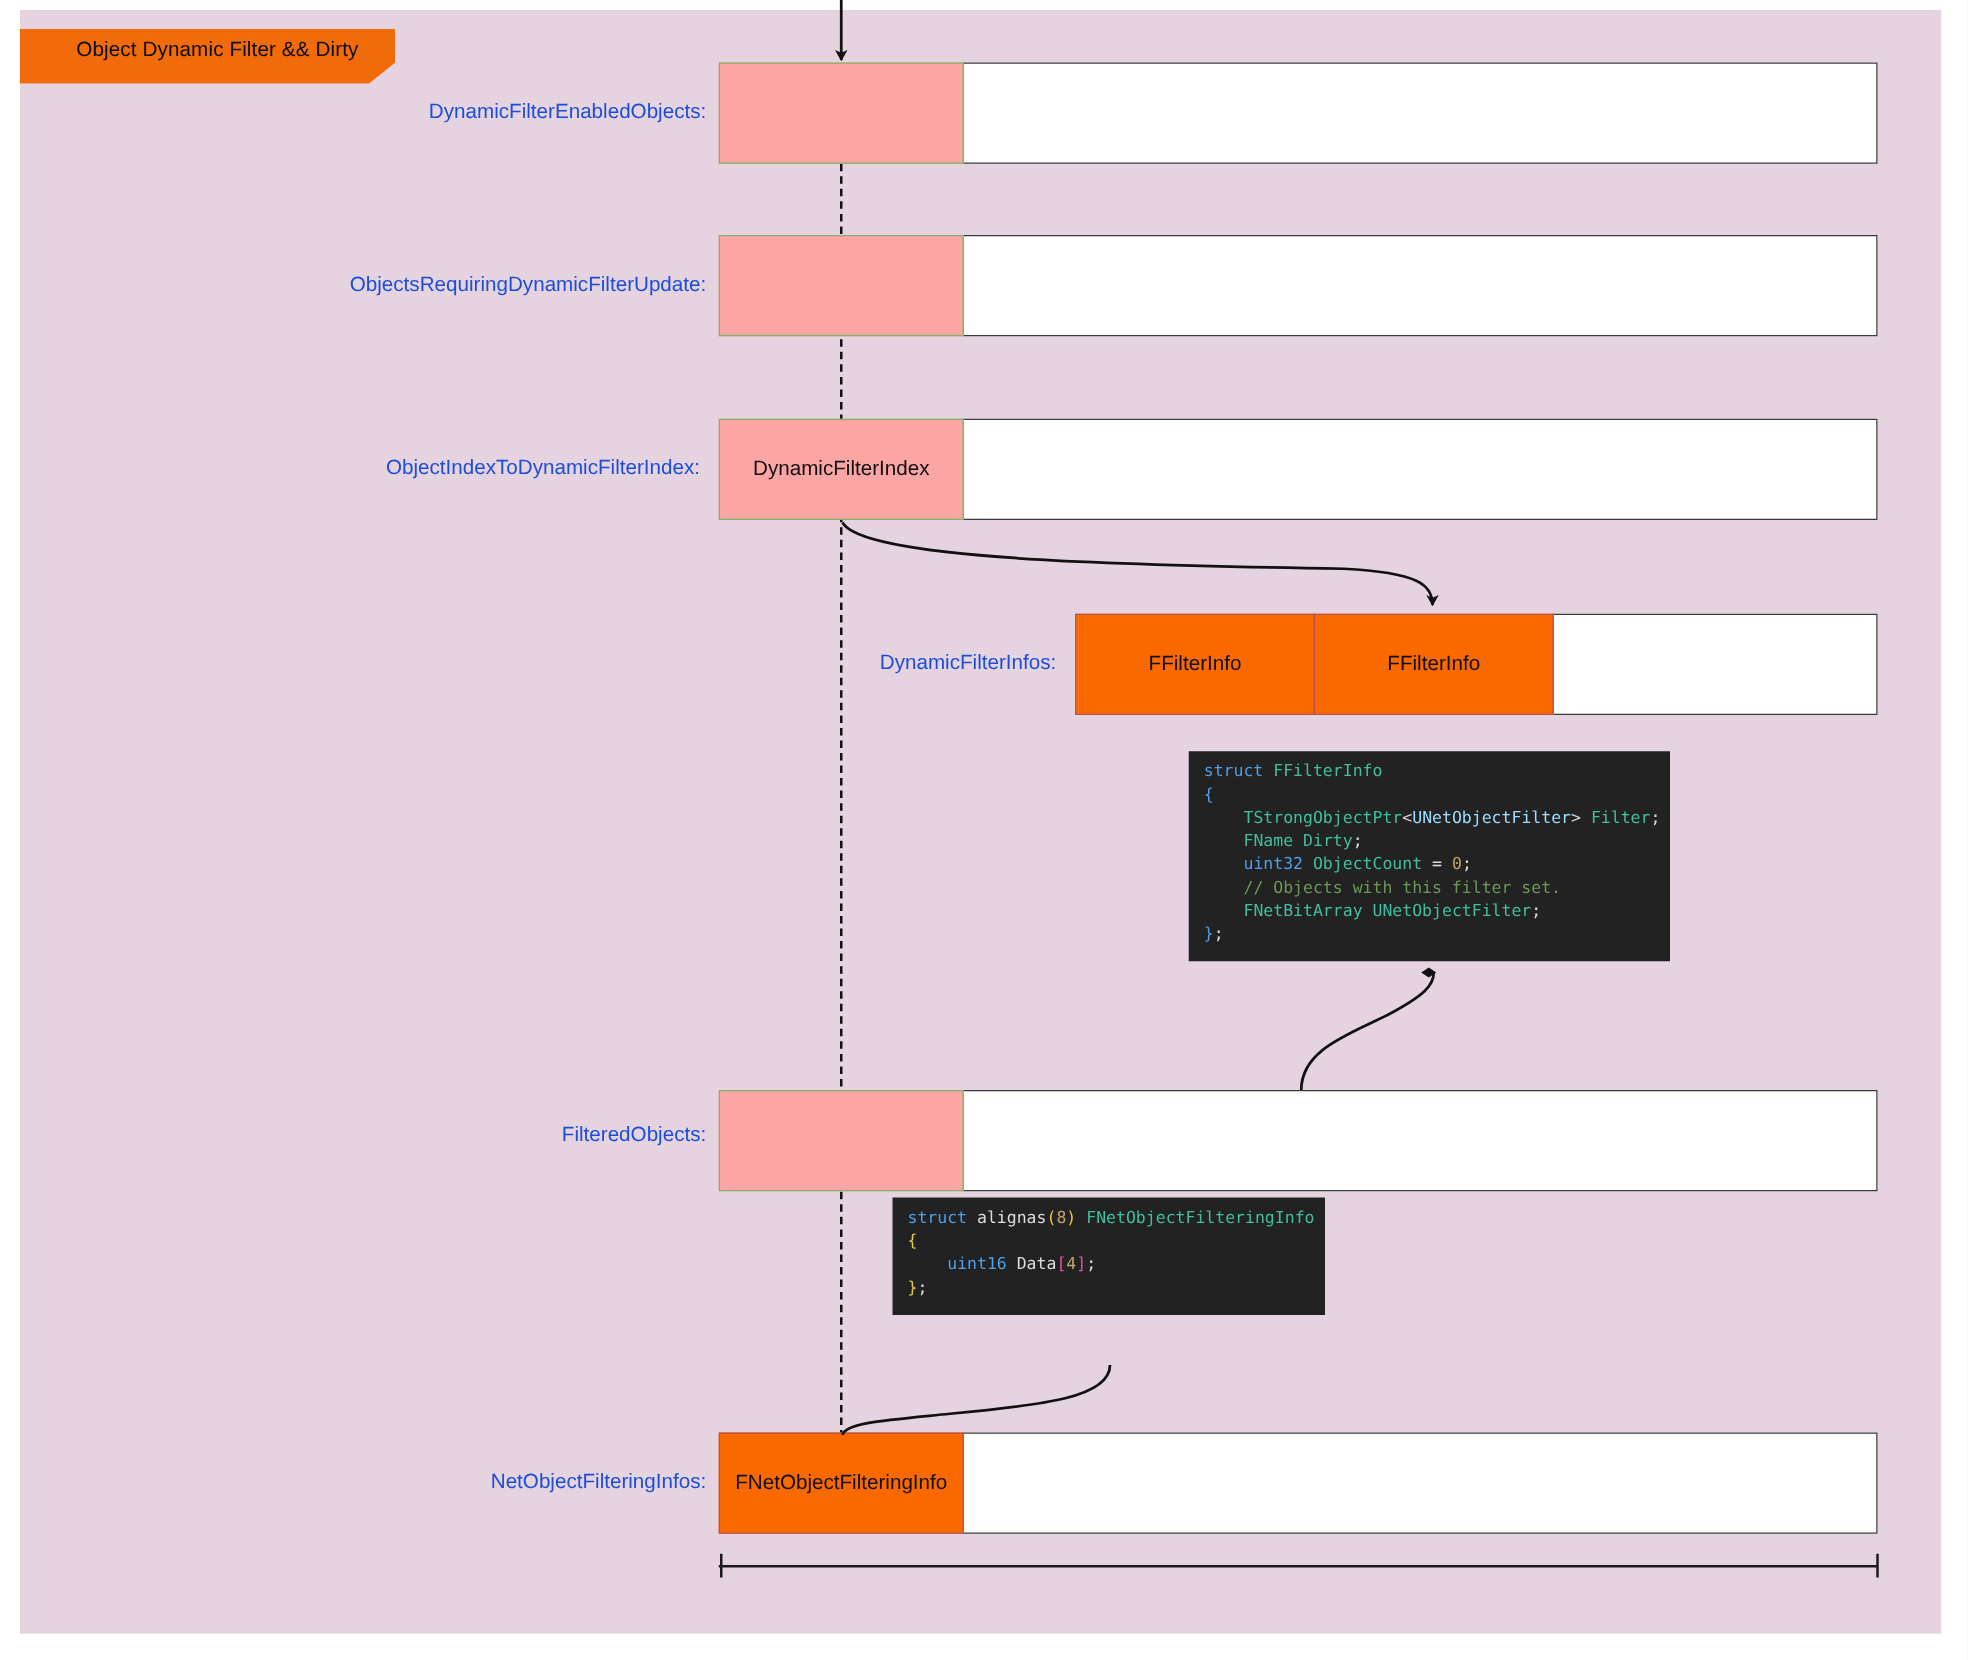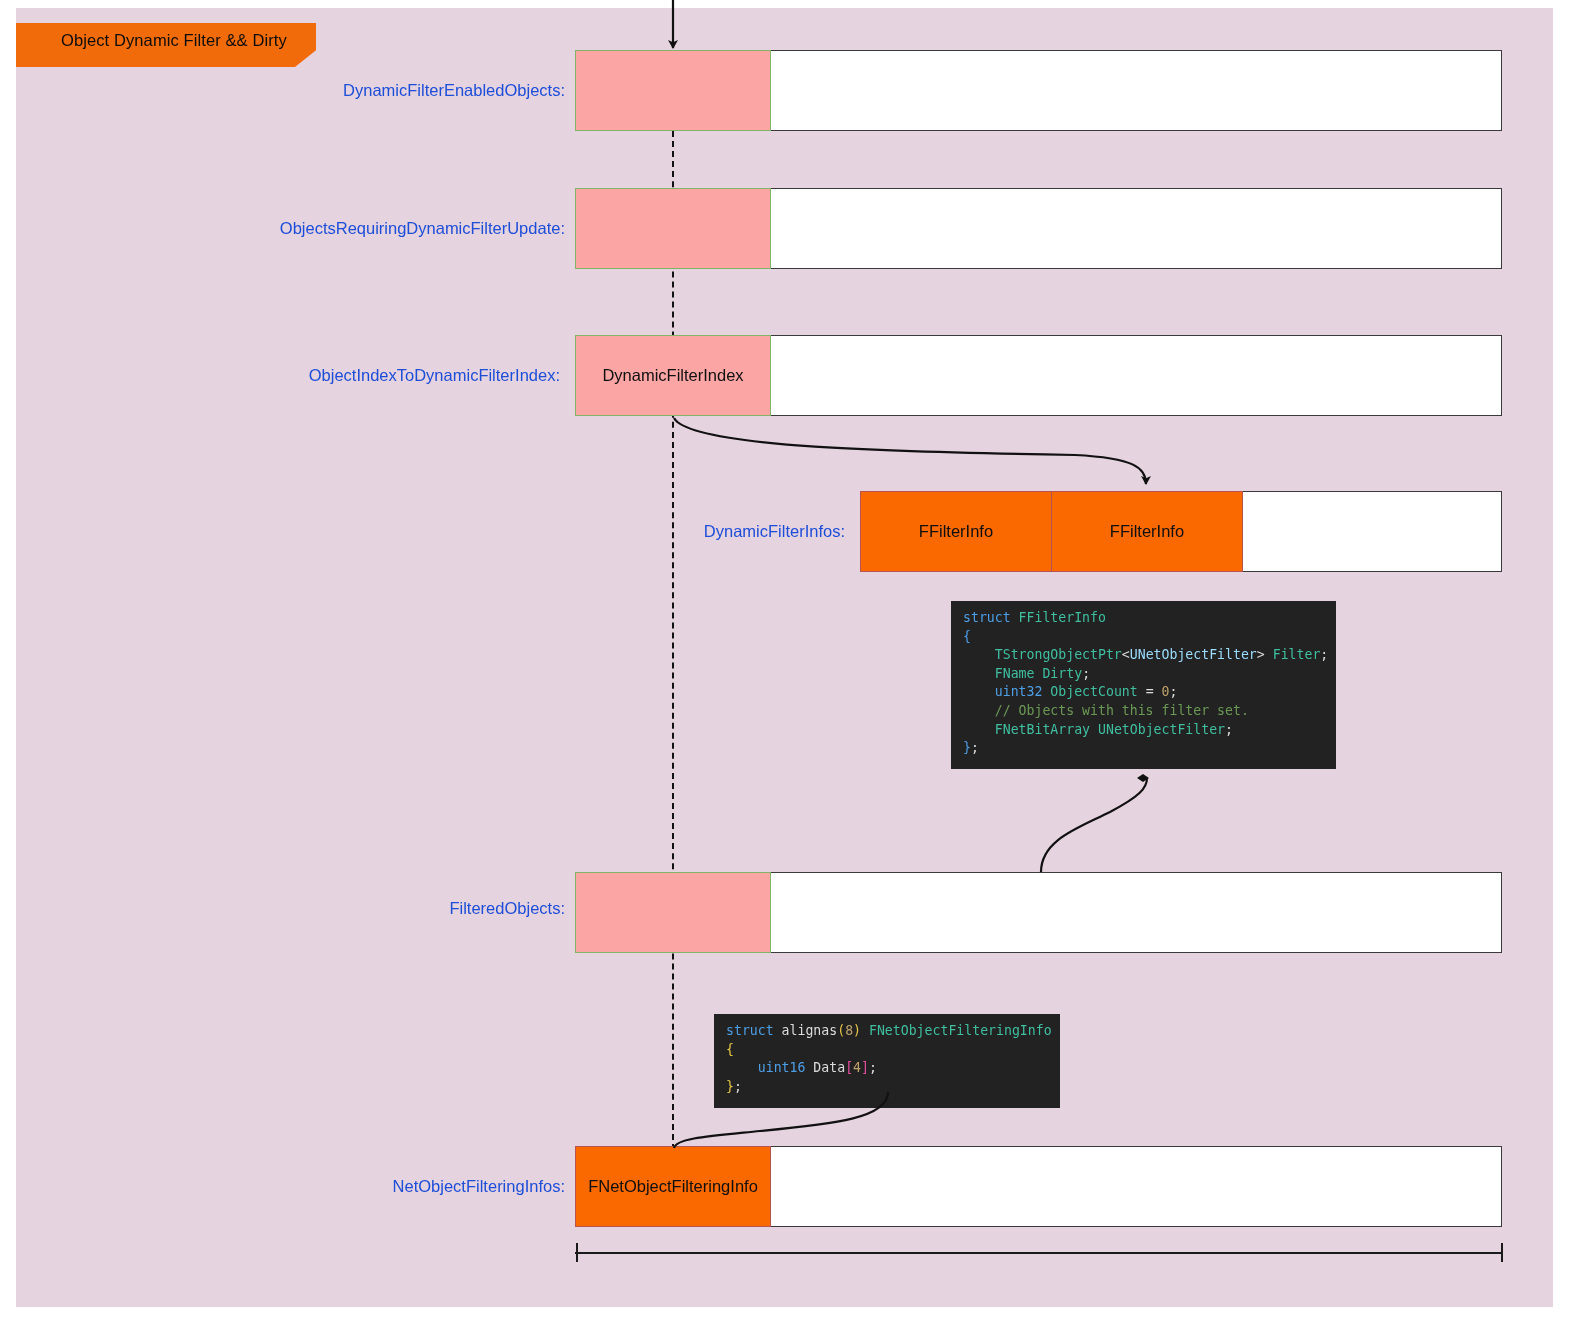--- a/index.html
+++ b/index.html
@@ -154,21 +154,21 @@
     <span class="typ">FName</span> <span class="typ">Dirty</span><span class="op">;</span>
     <span class="kw">uint32</span> <span class="typ">ObjectCount</span> <span class="op">=</span> <span class="num">0</span><span class="op">;</span>
     <span class="cmt">// Objects with this filter set.</span>
     <span class="typ">FNetBitArray</span> <span class="typ">UNetObjectFilter</span><span class="op">;</span>
 <span class="kw">}</span><span class="op">;</span></div>
 
   <div class="row-label" style="left:140px; top:908px; width:425px;">FilteredObjects:</div>
   <div class="arr-white" style="left:770px; top:872px; width:732px; height:81px;"></div>
   <div class="cell green" style="left:575px; top:872px; width:196px; height:81px;"></div>
 
-  <div class="code" style="left:714px; top:1014px; width:346px; height:94px;"><span class="kw">struct</span> <span class="id">alignas</span><span class="yel">(</span><span class="num">8</span><span class="yel">)</span> <span class="typ">FNetObjectFilteringInfo</span>
+  <div class="code" style="left:714px; top:958px; width:346px; height:94px;"><span class="kw">struct</span> <span class="id">alignas</span><span class="yel">(</span><span class="num">8</span><span class="yel">)</span> <span class="typ">FNetObjectFilteringInfo</span>
 <span class="yel">{</span>
     <span class="kw">uint16</span> <span class="id">Data</span><span class="brk">[</span><span class="num">4</span><span class="brk">]</span><span class="op">;</span>
 <span class="yel">}</span><span class="op">;</span></div>
 
   <div class="row-label" style="left:140px; top:1186px; width:425px;">NetObjectFilteringInfos:</div>
   <div class="arr-white" style="left:770px; top:1146px; width:732px; height:81px;"></div>
   <div class="cell orange" style="left:575px; top:1146px; width:196px; height:81px;">FNetObjectFilteringInfo</div>
 
   <div id="dim-line"></div>
   <div class="dim-tick" style="left:576px;"></div>

